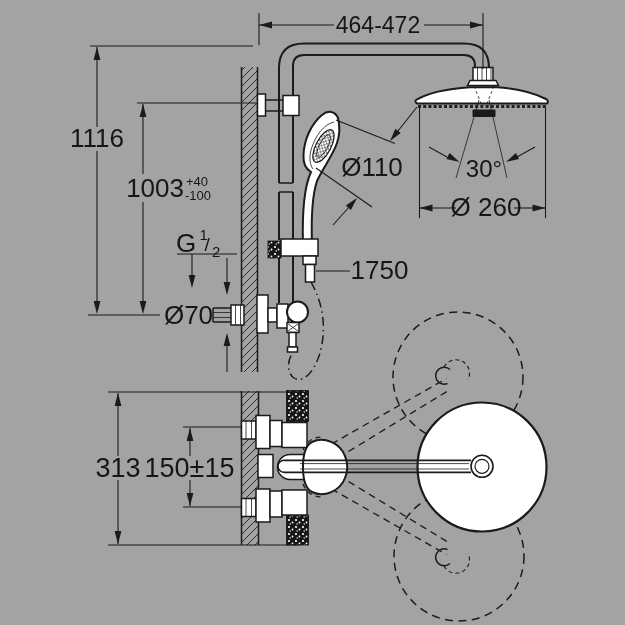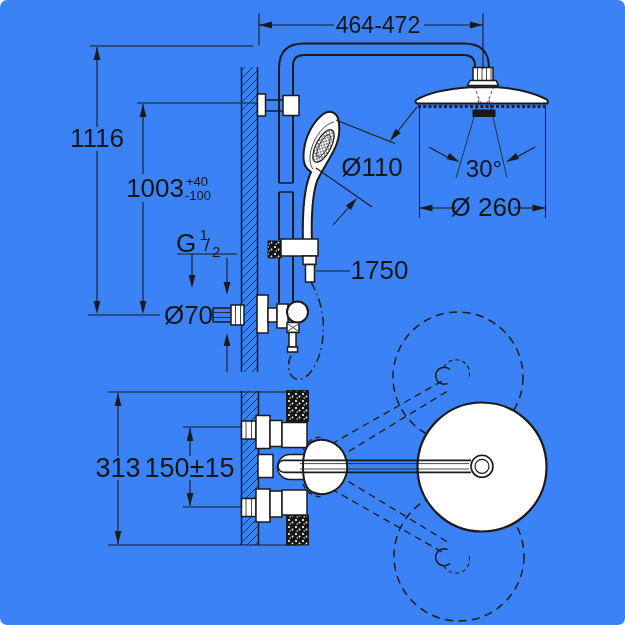--- a/index.html
+++ b/index.html
@@ -1,16 +1,16 @@
 <!DOCTYPE html>
 <html><head>
 <meta charset="utf-8">
 <style>
   html,body{margin:0;padding:0;background:#fff;}
-  .stage{width:625px;height:625px;background:#3b82f6;position:relative;font-family:"Liberation Sans",sans-serif;border-radius:7px;}
+  .stage{width:625px;height:625px;background:#a3a3a3;position:relative;font-family:"Liberation Sans",sans-serif;}
   svg{display:block;}
   text{fill:#161616;font-family:"Liberation Sans",sans-serif;}
   .ln{stroke:#1b1b1b;fill:none;}
   .thick{stroke-width:2;}
   .med{stroke-width:1.5;}
   .dim{stroke-width:1.1;}
   .thin{stroke-width:0.8;}
   .arr{fill:#1b1b1b;stroke:none;}
   .wfill{fill:#ffffff;}
 </style>

